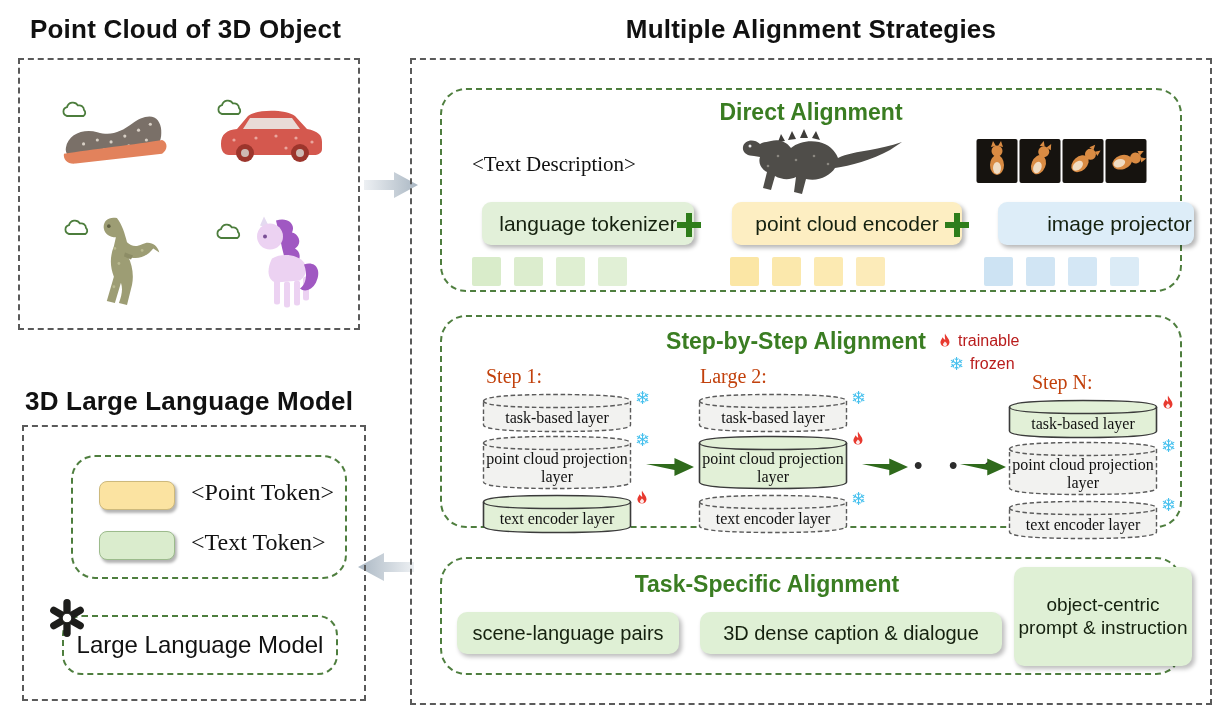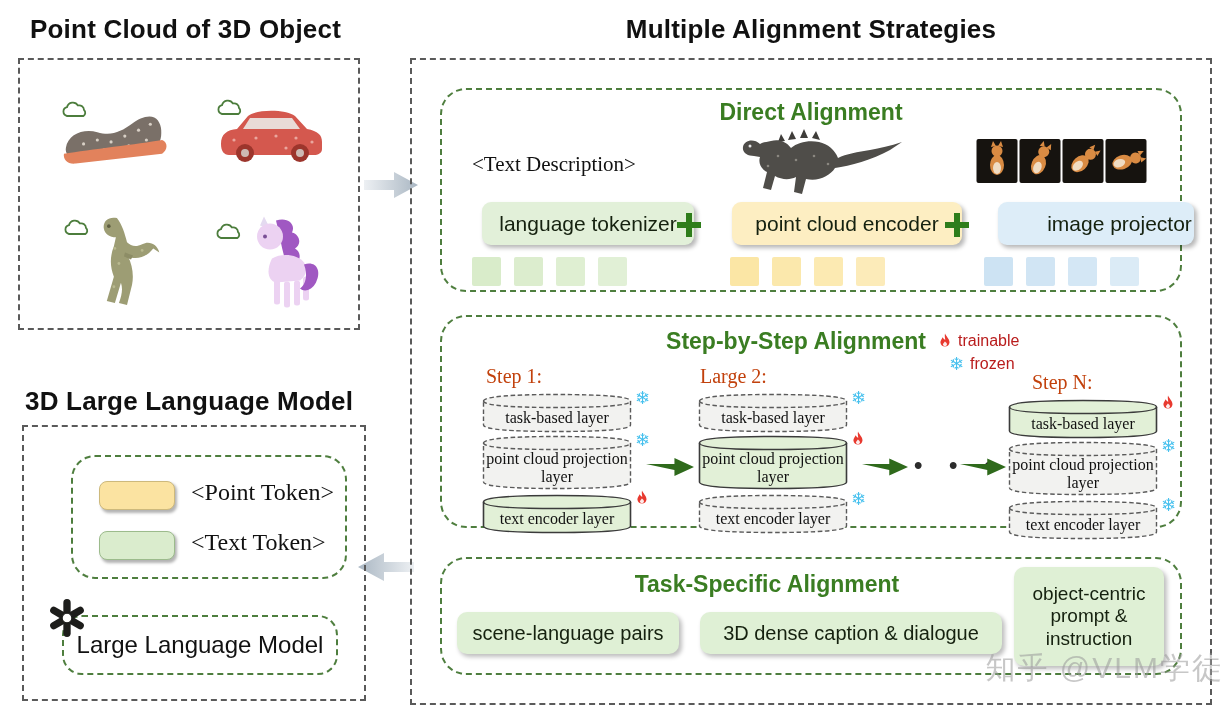--- a/index.html
+++ b/index.html
@@ -408,18 +408,17 @@
         <span class="cyl-label">text encoder layer</span>
         <span class="state-icon snow">❄</span>
       </div>
     </div>
   </div>
 
   <div class="abs green-dash" style="left:440px; top:557px; width:742px; height:118px;">
     <div class="abs green-title" style="left:45px; top:12px; width:560px;">Task-Specific Alignment</div>
     <div class="abs task-box" style="left:15px; top:53px; width:222px; height:42px;">scene-language pairs</div>
     <div class="abs task-box" style="left:258px; top:53px; width:302px; height:42px;">3D dense caption &amp; dialogue</div>
-    <div class="abs task-box" style="left:572px; top:8px; width:150px; height:99px; font-size:19px; line-height:1.18; padding:4px;">object-centric prompt &amp; instruction</div>
+    <div class="abs task-box" style="left:572px; top:8px; width:178px; height:99px; font-size:19px; line-height:1.18; padding:4px;">object-centric prompt &amp; instruction</div>
   </div>
 
-  <div class="abs watermark" style="right:8px; top:648px;">知乎 @VLM学徒</div>
 
 </div>
 
 </body></html>

